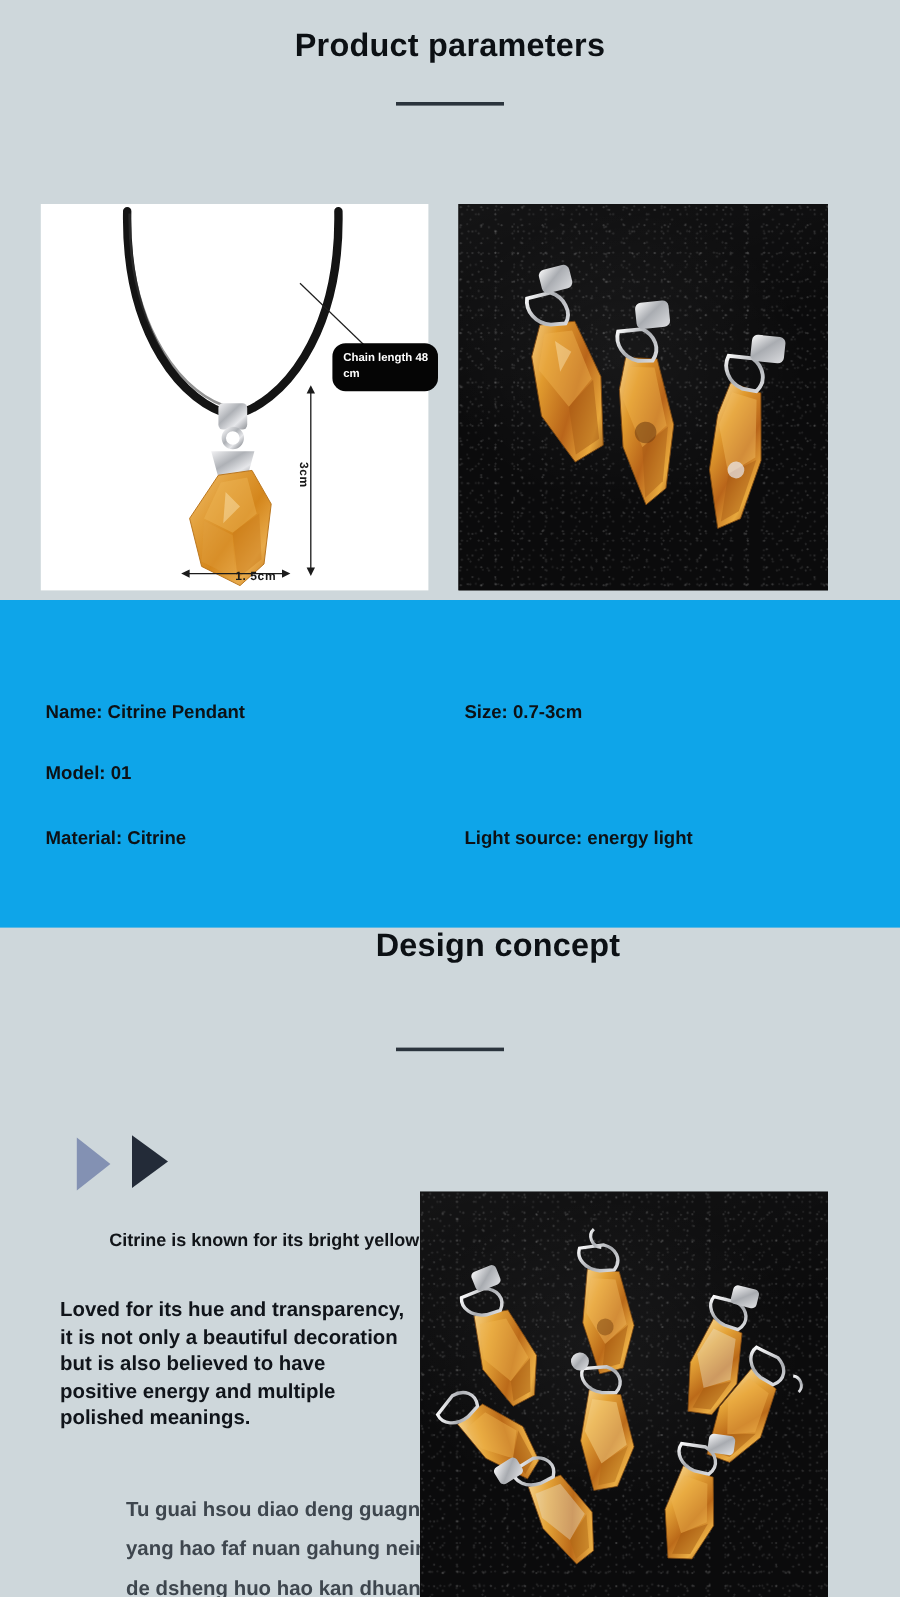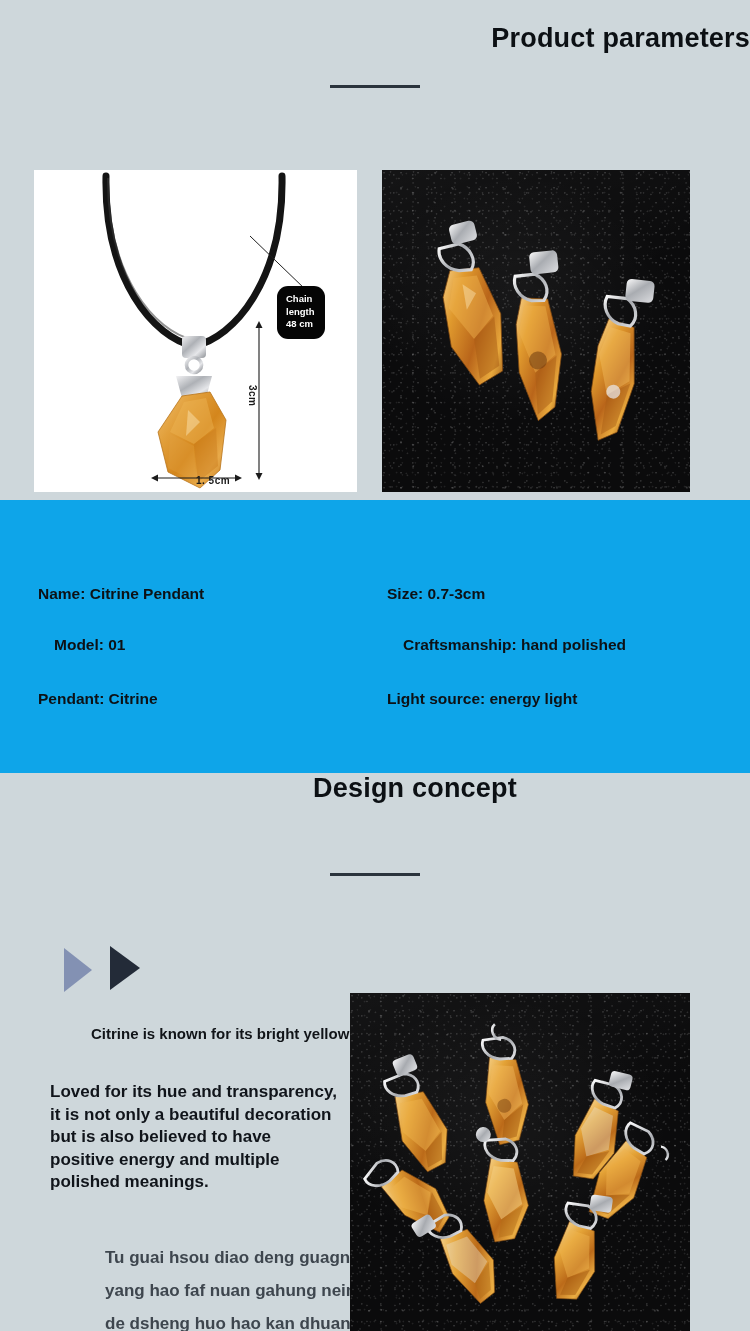--- a/index.html
+++ b/index.html
@@ -17,21 +17,21 @@
   .section-title {
     position: absolute;
     left: 0;
     width: 100%;
     text-align: center;
     font-size: 27px;
     font-weight: bold;
     color: #0c1014;
     letter-spacing: 0.2px;
   }
-  #title-product { top: 23px; text-align: right; }
+  #title-product { top: 23px; }
   #title-design  { top: 773px; margin-left: 40px; }
 
   .title-rule {
     position: absolute;
     width: 90px;
     height: 3px;
     background: #2b343d;
     left: 50%;
     transform: translateX(-50%);
   }
@@ -100,21 +100,21 @@
     left: 258px; top: 385px;
     transform: rotate(90deg);
     transform-origin: left top;
     letter-spacing: .5px;
   }
 
   .callout {
     position: absolute;
     left: 277px;
     top: 286px;
-    width: 48px;
+    width: 88px;
     padding: 7px 8px 8px 9px;
     background: #050505;
     border-radius: 11px;
     color: #ffffff;
     font-size: 9.5px;
     font-weight: bold;
     line-height: 1.32;
   }
 
   
@@ -129,21 +129,21 @@
   .spec-item {
     position: absolute;
     font-size: 15.5px;
     font-weight: bold;
     color: #0d1115;
     white-space: nowrap;
   }
   .spec-col-left  { left: 38px; }
   .spec-col-right { left: 387px; }
   .spec-row-1 { top: 85px; }
-  .spec-row-2 { top: 136px; margin-left: 16px; }
+  .spec-row-2 { top: 136px; }
   .spec-row-3 { top: 190px; }
 
   
   .arrow {
     position: absolute;
     width: 0; height: 0;
     border-top: 22px solid transparent;
     border-bottom: 22px solid transparent;
   }
   #arrow-one {
@@ -296,23 +296,22 @@
       <circle cx="232" cy="222" r="7" fill="#e9e9ef" opacity=".7"></circle>
       <path d="M216 128 C 212 138, 218 150, 230 154 L242 155 C 250 146, 246 134, 236 128 Z" fill="none" stroke="url(#s1)" stroke-width="3.2"></path>
       <rect x="234" y="108" width="28" height="22" rx="5" fill="url(#s1)"></rect>
     </g>
   </svg>
 </div>
 
 <div id="spec-band">
   <div class="spec-item spec-col-left spec-row-1">Name: Citrine Pendant</div>
   <div class="spec-item spec-col-left spec-row-2">Model: 01</div>
-  <div class="spec-item spec-col-left spec-row-3">Pendant: Citrine</div>
+  <div class="spec-item spec-col-left spec-row-3">Material: Citrine</div>
   <div class="spec-item spec-col-right spec-row-1">Size: 0.7-3cm</div>
-  <div class="spec-item spec-col-right spec-row-2">Craftsmanship: hand polished</div>
   <div class="spec-item spec-col-right spec-row-3">Light source: energy light</div>
 </div>
 
 <div class="section-title" id="title-design">Design concept</div>
 <div class="title-rule" id="rule-design"></div>
 
 <div class="arrow" id="arrow-one"></div>
 <div class="arrow" id="arrow-two"></div>
 
 <div id="kicker-text">Citrine is known for its bright yellow</div>

